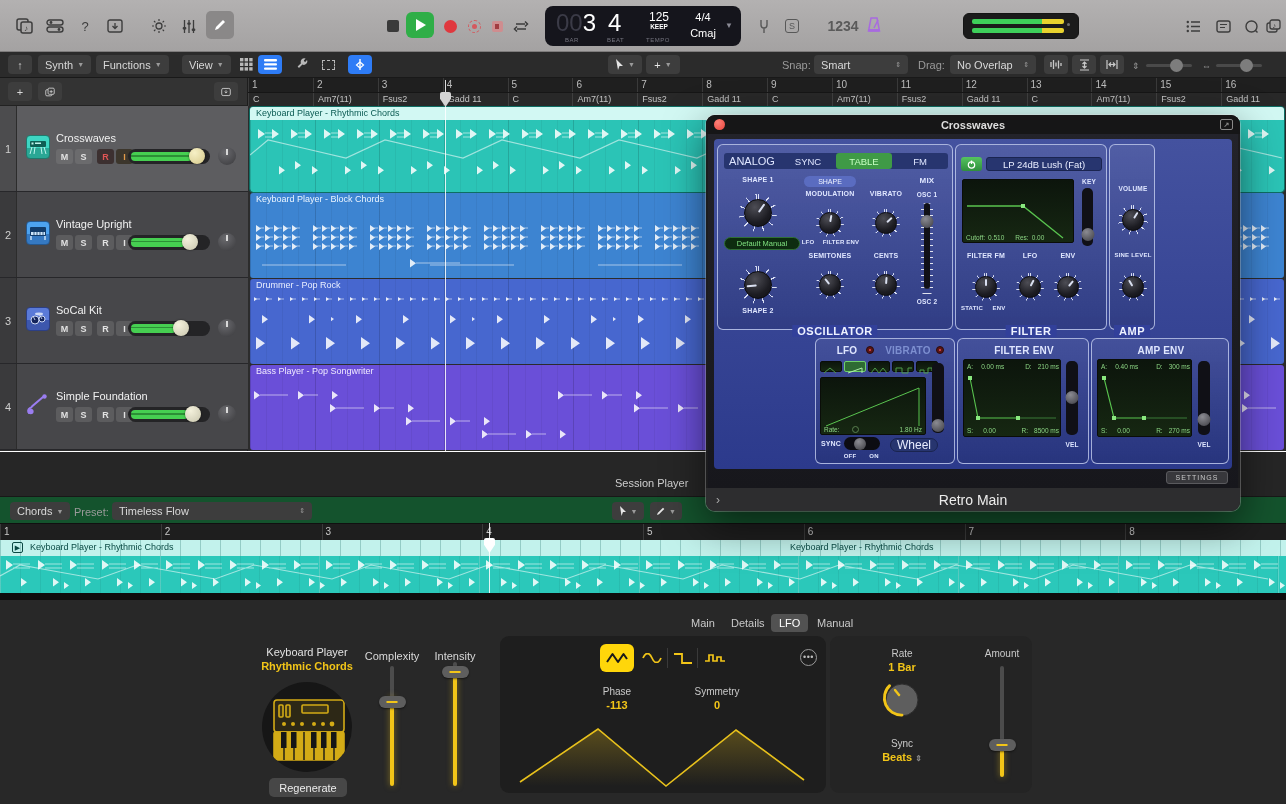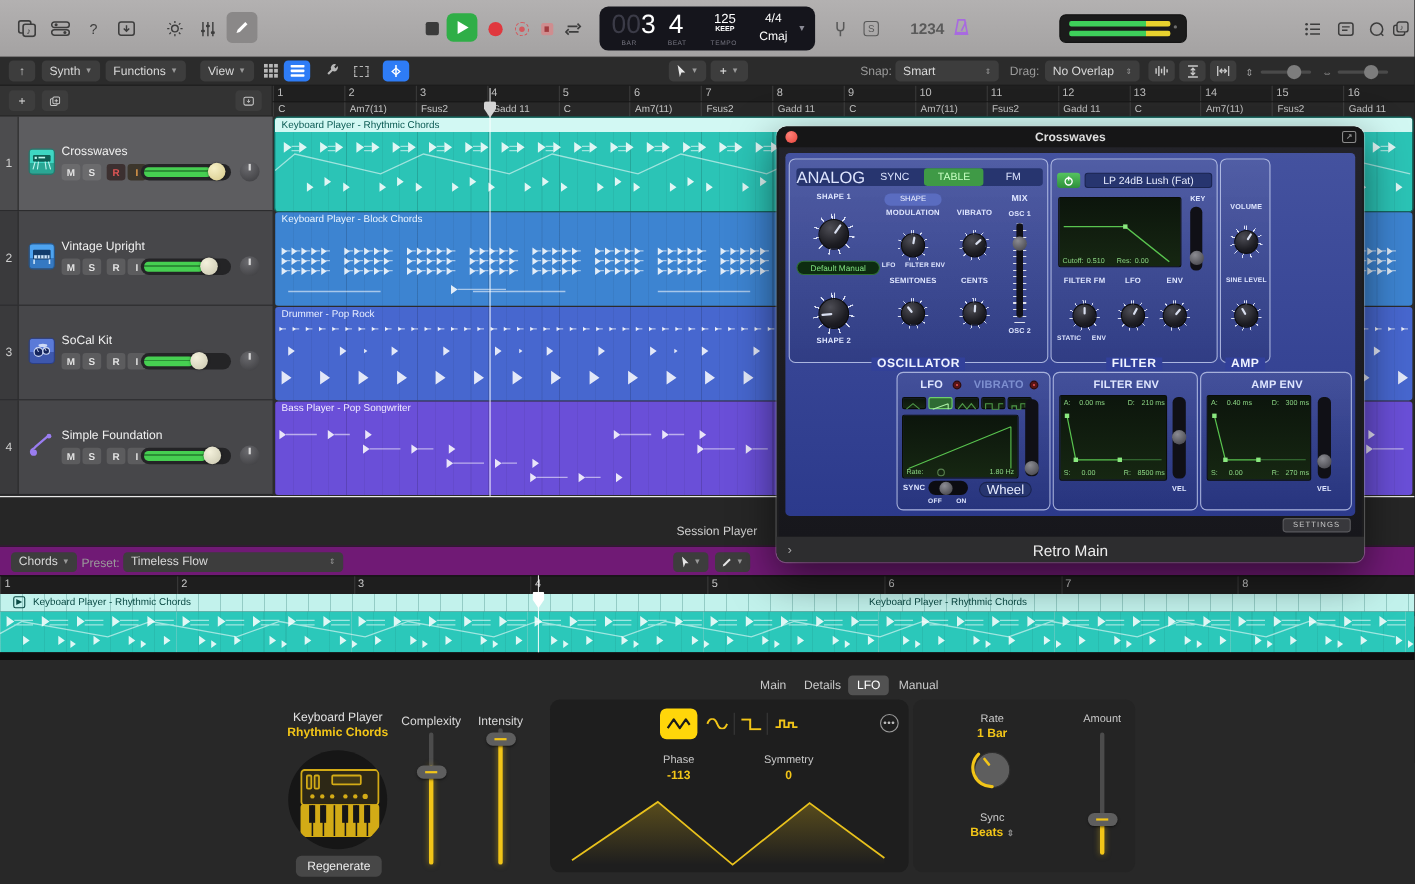--- a/index.html
+++ b/index.html
@@ -72,21 +72,21 @@
   .reg-notes { position:absolute; left:0; top:14px; width:1034px; height:70px; }
 
   
   .playhead { position:absolute; width:1px; background:rgba(255,255,255,.85); z-index:6; }
   .loc-marker { position:absolute; width:11px; height:15px; background:#d4d4d4; z-index:7;
     clip-path:polygon(0 0,100% 0,100% 45%,50% 100%,0 45%); border-radius:2px; }
 
   
   .session { left:0; top:451px; width:1286px; height:72px; background:#262626; border-top:1px solid #ffffff; }
   .sess-title { position:absolute; left:615px; top:25px; font-size:11px; color:#cfcfcf; }
-  .sess-row { position:absolute; left:0; top:44px; width:1286px; height:28px; background:#701a75; border-top:1px solid #181818; }
+  .sess-row { position:absolute; left:0; top:44px; width:1286px; height:28px; background:#14532d; border-top:1px solid #181818; }
 
   
   .ed-ruler { left:0; top:523px; width:1286px; height:17px; background:#1e1e1e; display:flex; border-top:1px solid #101010; }
   .ed-bar { flex:1; border-left:1px solid #3a3a3a; color:#c8c8c8; font-size:10px; padding-left:3px; line-height:15px; }
   .ed-strip { left:0; top:540px; width:1286px; height:16px; background:#c2f2ec;
     background-image:repeating-linear-gradient(90deg, rgba(10,90,82,.25) 0 1px, transparent 1px 20px); }
   .ed-strip .lab { position:absolute; top:2px; font-size:9px; color:#0a4a44; }
   .ed-main { left:0; top:556px; width:1286px; height:37px; background:#2bc8ba;
     background-image:repeating-linear-gradient(90deg, rgba(255,255,255,.22) 0 1px, transparent 1px 159.7px),
                      repeating-linear-gradient(90deg, rgba(0,0,0,.06) 0 1px, transparent 1px 19.96px); }
@@ -750,21 +750,21 @@
     <div class="pl-title">
       <div class="pl-close"></div>
       <span>Crosswaves</span>
       <div class="pl-link">↗</div>
     </div>
     <div class="pl-frame">
       <div class="pl-blue">
 
         <div class="panel" style="left:3px;top:5px;width:236px;height:186px">
           <div class="abs" style="left:6px;top:8px;width:224px;height:16px;background:#27356f;border-radius:3px;display:flex">
-            <div style="flex:1;display:flex;align-items:center;justify-content:center;font-size:15px;color:#dfe6ff">ANALOG</div>
+            <div style="flex:1;display:flex;align-items:center;justify-content:center;font-size:11px;color:#dfe6ff">ANALOG</div>
             <div style="flex:1;display:flex;align-items:center;justify-content:center;font-size:9.5px;color:#dfe6ff">SYNC</div>
             <div style="flex:1;display:flex;align-items:center;justify-content:center;font-size:9.5px;color:#c8ffc2;background:#3f9a46;border-radius:3px">TABLE</div>
             <div style="flex:1;display:flex;align-items:center;justify-content:center;font-size:9.5px;color:#dfe6ff">FM</div>
           </div>
           <div class="blab" style="left:6px;top:31px;width:68px">SHAPE 1</div>
           <div class="knob" style="left:21px;top:49px;width:38px;height:38px">
               <div class="cap" style="--rot:35deg"></div>
             </div>
           <div class="abs" style="left:6px;top:92px;width:76px;height:13px;background:#0d2c10;border:1px solid #2f6f35;border-radius:7px;color:#7fe07f;font-size:7.5px;display:flex;align-items:center;justify-content:center">Default Manual</div>
           <div class="abs" style="left:86px;top:31px;width:52px;height:11px;background:#5a6cc0;border-radius:6px;color:#eef2ff;font-size:7px;display:flex;align-items:center;justify-content:center">SHAPE</div>

